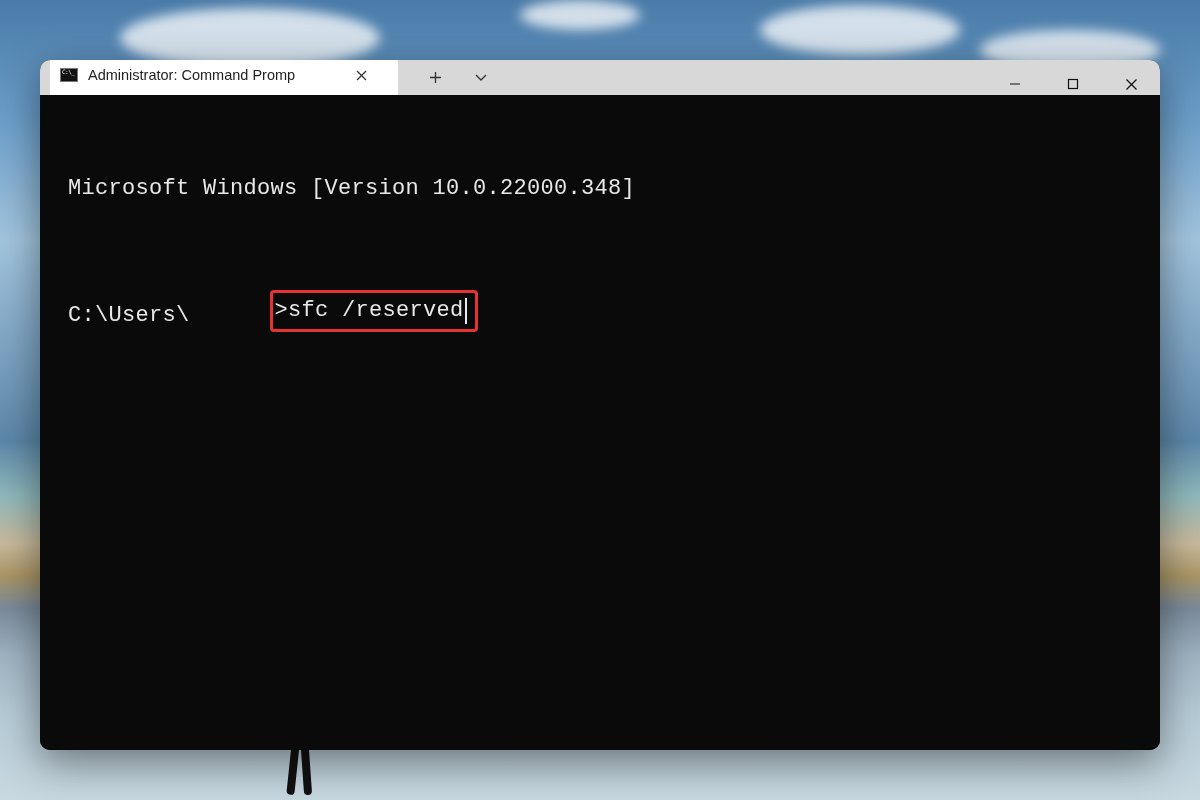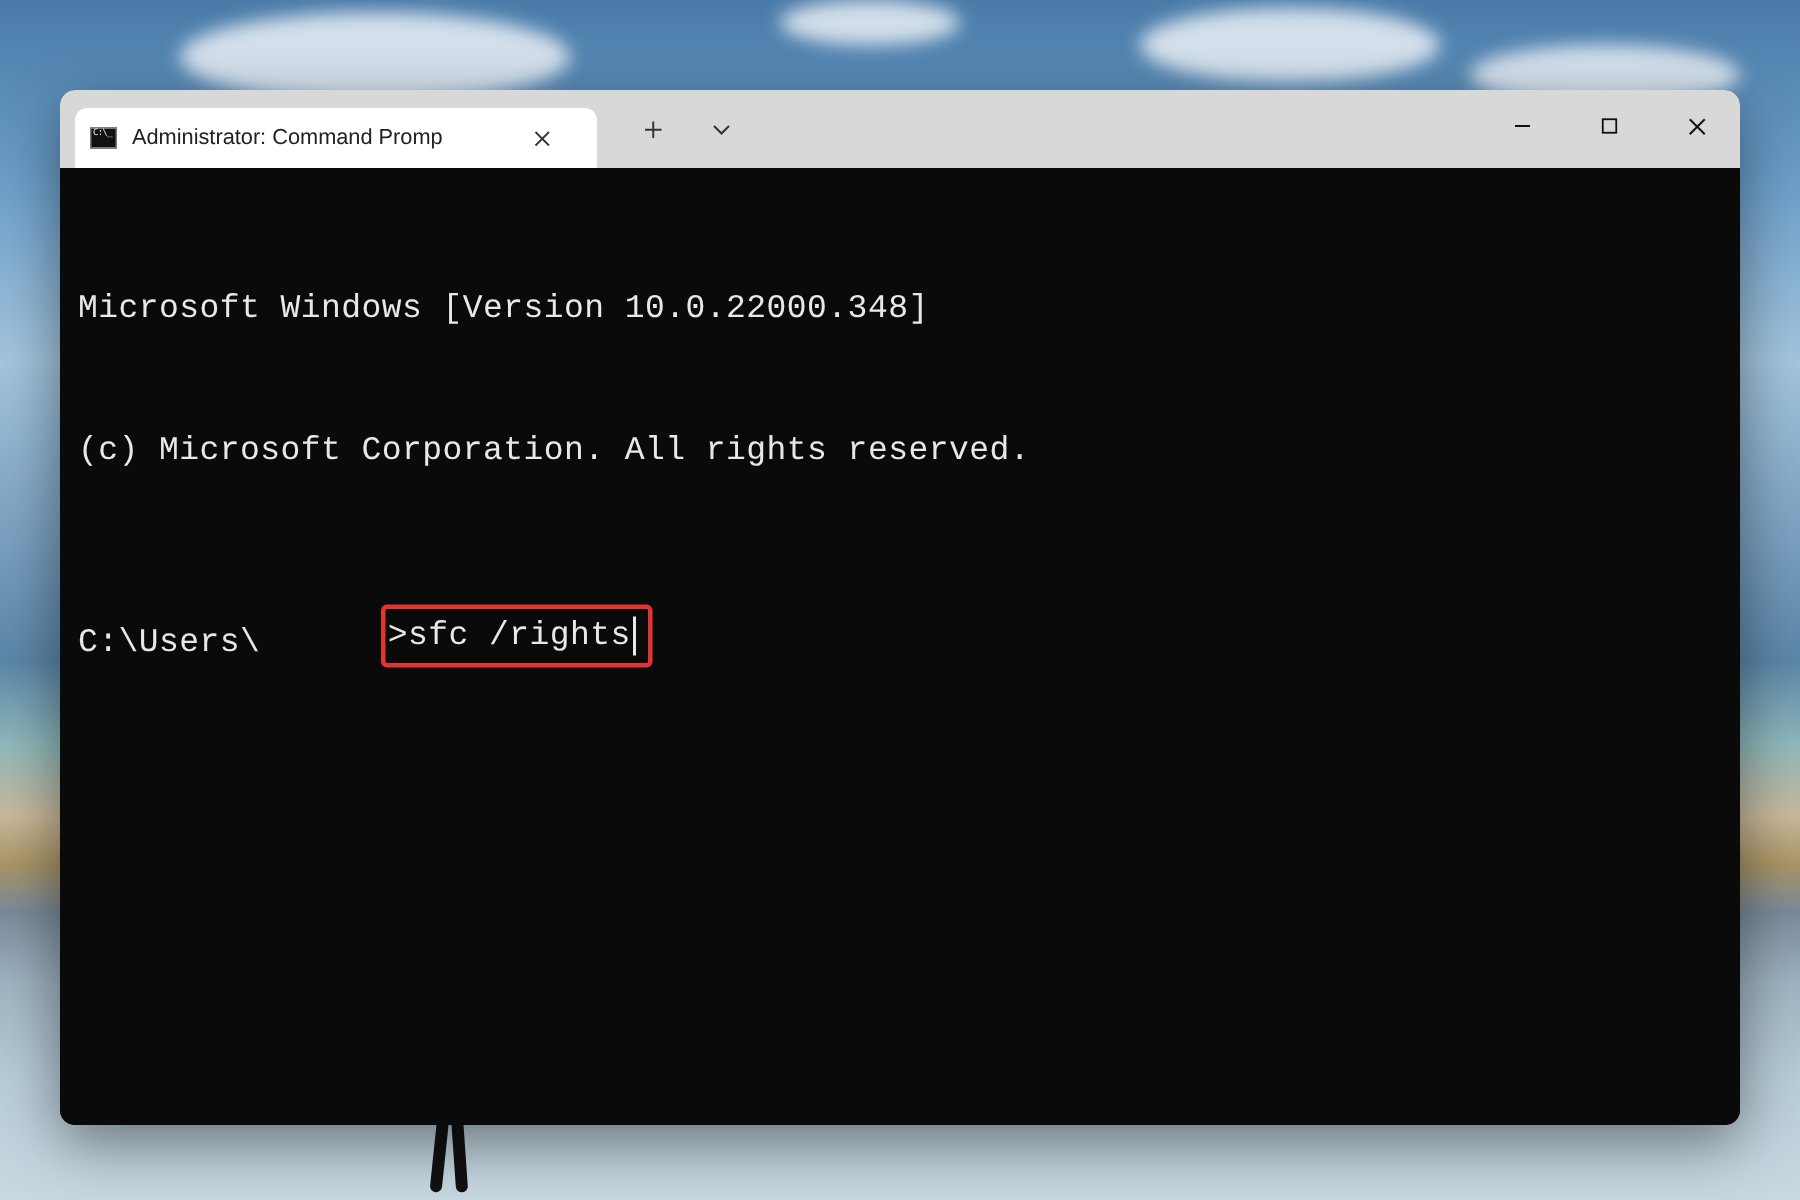--- a/index.html
+++ b/index.html
@@ -88,21 +88,21 @@
       height: 690px;
       background: #0a0a0a;
       border-radius: 10px;
       box-shadow: 0 12px 40px rgba(0,0,0,0.45);
       overflow: hidden;
       display: flex;
       flex-direction: column;
     }
 
     .titlebar {
-      height: 52px;
+      height: 35px;
       background: #d8d8d8;
       display: flex;
       align-items: flex-end;
       position: relative;
       flex-shrink: 0;
     }
 
     .tab {
       position: relative;
       background: #ffffff;
@@ -193,21 +193,21 @@
     }
 
     
     .terminal {
       flex: 1;
       background: #0a0a0a;
       color: #e8e8e8;
       font-family: Consolas, "Courier New", monospace;
       font-size: 22px;
       line-height: 1.45;
-      padding: 14px 12px;
+      padding: 14px 28px;
       white-space: pre;
       letter-spacing: 0.3px;
       position: relative;
     }
 
     .line { display: block; }
 
     .prompt-row {
       display: flex;
       align-items: flex-end;
@@ -300,17 +300,16 @@
           <line x1="1.5" y1="1.5" x2="11.5" y2="11.5" stroke="#111" stroke-width="1.3"></line>
           <line x1="11.5" y1="1.5" x2="1.5" y2="11.5" stroke="#111" stroke-width="1.3"></line>
         </svg>
       </div>
     </div>
 
   </div>
 
   <div class="terminal">
     <span class="line">Microsoft Windows [Version 10.0.22000.348]</span>
-    <span class="line">(c) Microsoft Corporation. All rights reserved.</span>
-    <div class="prompt-row"><span>C:\Users\</span><span class="redacted"></span><span class="highlight-box"><span>&gt;</span><span>sfc /rights</span><span class="cursor"></span></span></div>
+    <div class="prompt-row"><span>C:\Users\</span><span class="redacted"></span><span class="highlight-box"><span>&gt;</span><span>sfc /reserved</span><span class="cursor"></span></span></div>
   </div>
 
 </div>
 
 </body></html>

